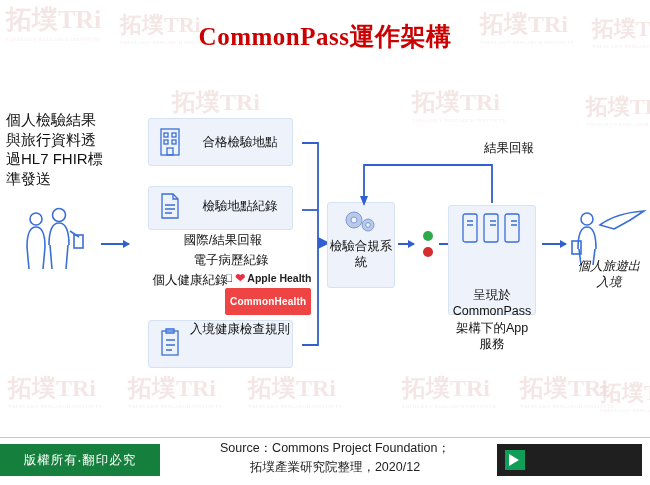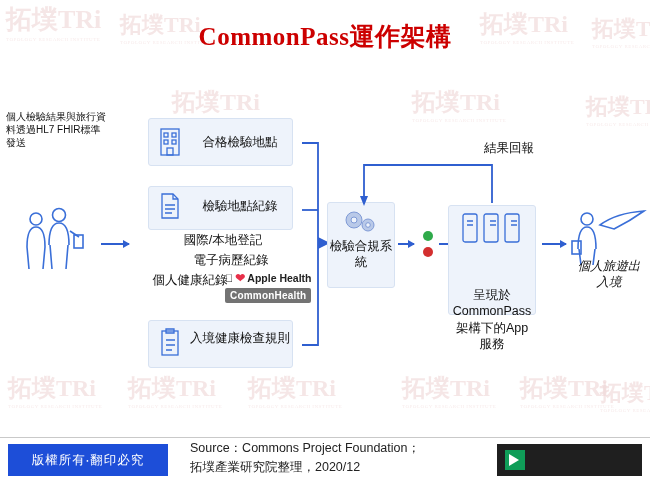--- a/index.html
+++ b/index.html
@@ -61,27 +61,27 @@
 
   
   .dot{position:absolute;width:10px;height:10px;border-radius:50%;}
 
   
   .footbar{
     position:absolute;left:0;top:437px;width:650px;height:48px;
     background:#ffffff;border-top:1px solid #c9c9c9;
   }
   .copy{
-    position:absolute;left:8px;top:444px;width:160px;height:32px;
-    background:#1d4ed8;color:#fff;font-size:12.5px;
+    position:absolute;left:0;top:444px;width:160px;height:32px;
+    background:#15803d;color:#fff;font-size:12.5px;
     display:flex;align-items:center;justify-content:center;letter-spacing:1px;
   }
   .source{
     position:absolute;left:190px;top:439px;width:290px;
-    text-align:left;font-size:12.5px;color:#222;line-height:1.55;
+    text-align:center;font-size:12.5px;color:#222;line-height:1.55;
   }
   .brandbox{
     position:absolute;left:497px;top:444px;width:145px;height:32px;
     background:#1f1f1f;display:flex;align-items:center;
   }
   .brandbox .bmark{
     width:20px;height:20px;margin-left:8px;margin-right:6px;
     background:#0f9d58;position:relative;
   }
   .brandbox .bmark:after{
@@ -92,21 +92,21 @@
 
   
   .badge{
     position:absolute;display:flex;align-items:center;
     font-size:10.5px;font-weight:bold;
   }
   .applehealth{color:#222;}
   .applehealth .heart{color:#e8304a;font-size:12px;margin-right:2px;}
   .applehealth .apple{font-size:11px;margin-right:2px;}
   .commonhealth{
-    background:#737373;color:#fff;padding:2px 5px;border-radius:2px;
+    background:#ef4444;color:#fff;padding:8px 5px;border-radius:2px;
     font-size:10px;font-weight:bold;letter-spacing:.2px;
   }
 
   svg{position:absolute;left:0;top:0;overflow:visible;}
 </style>
 </head>
 <body>
 
 <div class="stage">
 
@@ -145,21 +145,21 @@
   </div>
   <div class="wm" style="left:520px;top:372px;font-size:24px;">
     <span>拓墣TRi</span><span class="sub">TOPOLOGY RESEARCH INSTITUTE</span>
   </div>
   <div class="wm" style="left:600px;top:378px;font-size:22px;">
     <span>拓墣TRi</span><span class="sub">TOPOLOGY RESEARCH INSTITUTE</span>
   </div>
 
   <div class="title">CommonPass運作架構</div>
 
-  <div class="lbl" style="left:6px;top:110px;width:104px;text-align:left;font-size:10px;">個人檢驗結果與旅行資料透過HL7 FHIR標準發送</div>
+  <div class="lbl" style="left:6px;top:110px;width:104px;text-align:left;font-size:15px;">個人檢驗結果與旅行資料透過HL7 FHIR標準發送</div>
 
   <svg width="80" height="70" style="left:14px;top:205px;">
     <g fill="none" stroke="#3a6fd8" stroke-width="1.6">
       <circle cx="22" cy="14" r="6"></circle>
       <path d="M13 42 q0 -20 9 -20 q9 0 9 20"></path>
       <path d="M13 42 l2 22 M31 42 l-2 22"></path>
       <circle cx="45" cy="10" r="6.5"></circle>
       <path d="M35 40 q0 -22 10 -22 q10 0 10 22"></path>
       <path d="M36 40 l2 24 M54 40 l-2 24"></path>
       <path d="M56 26 l9 6"></path>
@@ -185,42 +185,42 @@
   <div class="cbox" style="left:148px;top:186px;width:145px;height:44px;"></div>
   <svg width="24" height="28" style="left:158px;top:192px;">
     <g stroke="#3a6fd8" stroke-width="1.3" fill="none">
       <path d="M4 2 h11 l5 5 v19 h-16 z"></path>
       <path d="M15 2 v5 h5"></path>
       <path d="M7 13 h10 M7 17 h10 M7 21 h7"></path>
     </g>
   </svg>
   <div class="lbl" style="left:190px;top:198px;width:100px;">檢驗地點紀錄</div>
 
-  <div class="lbl" style="left:148px;top:232px;width:150px;">國際/本地登記</div>
+  <div class="lbl" style="left:148px;top:232px;width:150px;">國際/結果回報</div>
   <div class="lbl" style="left:156px;top:252px;width:150px;">電子病歷紀錄</div>
   <div class="lbl" style="left:152px;top:272px;width:76px;text-align:center;">個人健康紀錄</div>
 
   <div class="badge applehealth" style="left:225px;top:271px;">
     <span class="apple"></span>
     <span class="heart">❤</span>
     <span>Apple Health</span>
   </div>
   <div class="badge" style="left:225px;top:288px;">
     <span class="commonhealth">CommonHealth</span>
   </div>
 
   <div class="cbox" style="left:148px;top:320px;width:145px;height:48px;"></div>
   <svg width="24" height="30" style="left:158px;top:328px;">
     <g stroke="#3a6fd8" stroke-width="1.3" fill="none">
       <rect x="4" y="3" width="16" height="24"></rect>
       <path d="M8 1 h8 v4 h-8 z"></path>
       <path d="M8 12 h9 M8 17 h9 M8 22 h6"></path>
     </g>
   </svg>
-  <div class="lbl" style="left:190px;top:330px;width:100px;">入境健康檢查規則</div>
+  <div class="lbl" style="left:190px;top:321px;width:100px;">入境健康檢查規則</div>
 
   <svg width="60" height="240" style="left:300px;top:125px;">
     <g stroke="#2f5fd0" stroke-width="1.8" fill="none">
       <path d="M2 18 h16 v100"></path>
       <path d="M2 85 h16"></path>
       <path d="M2 220 h16 v-102"></path>
     </g>
     <path d="M18 118 l0 0"></path>
     <polygon points="18,112 30,118 18,124" fill="#2f5fd0"></polygon>
   </svg>

